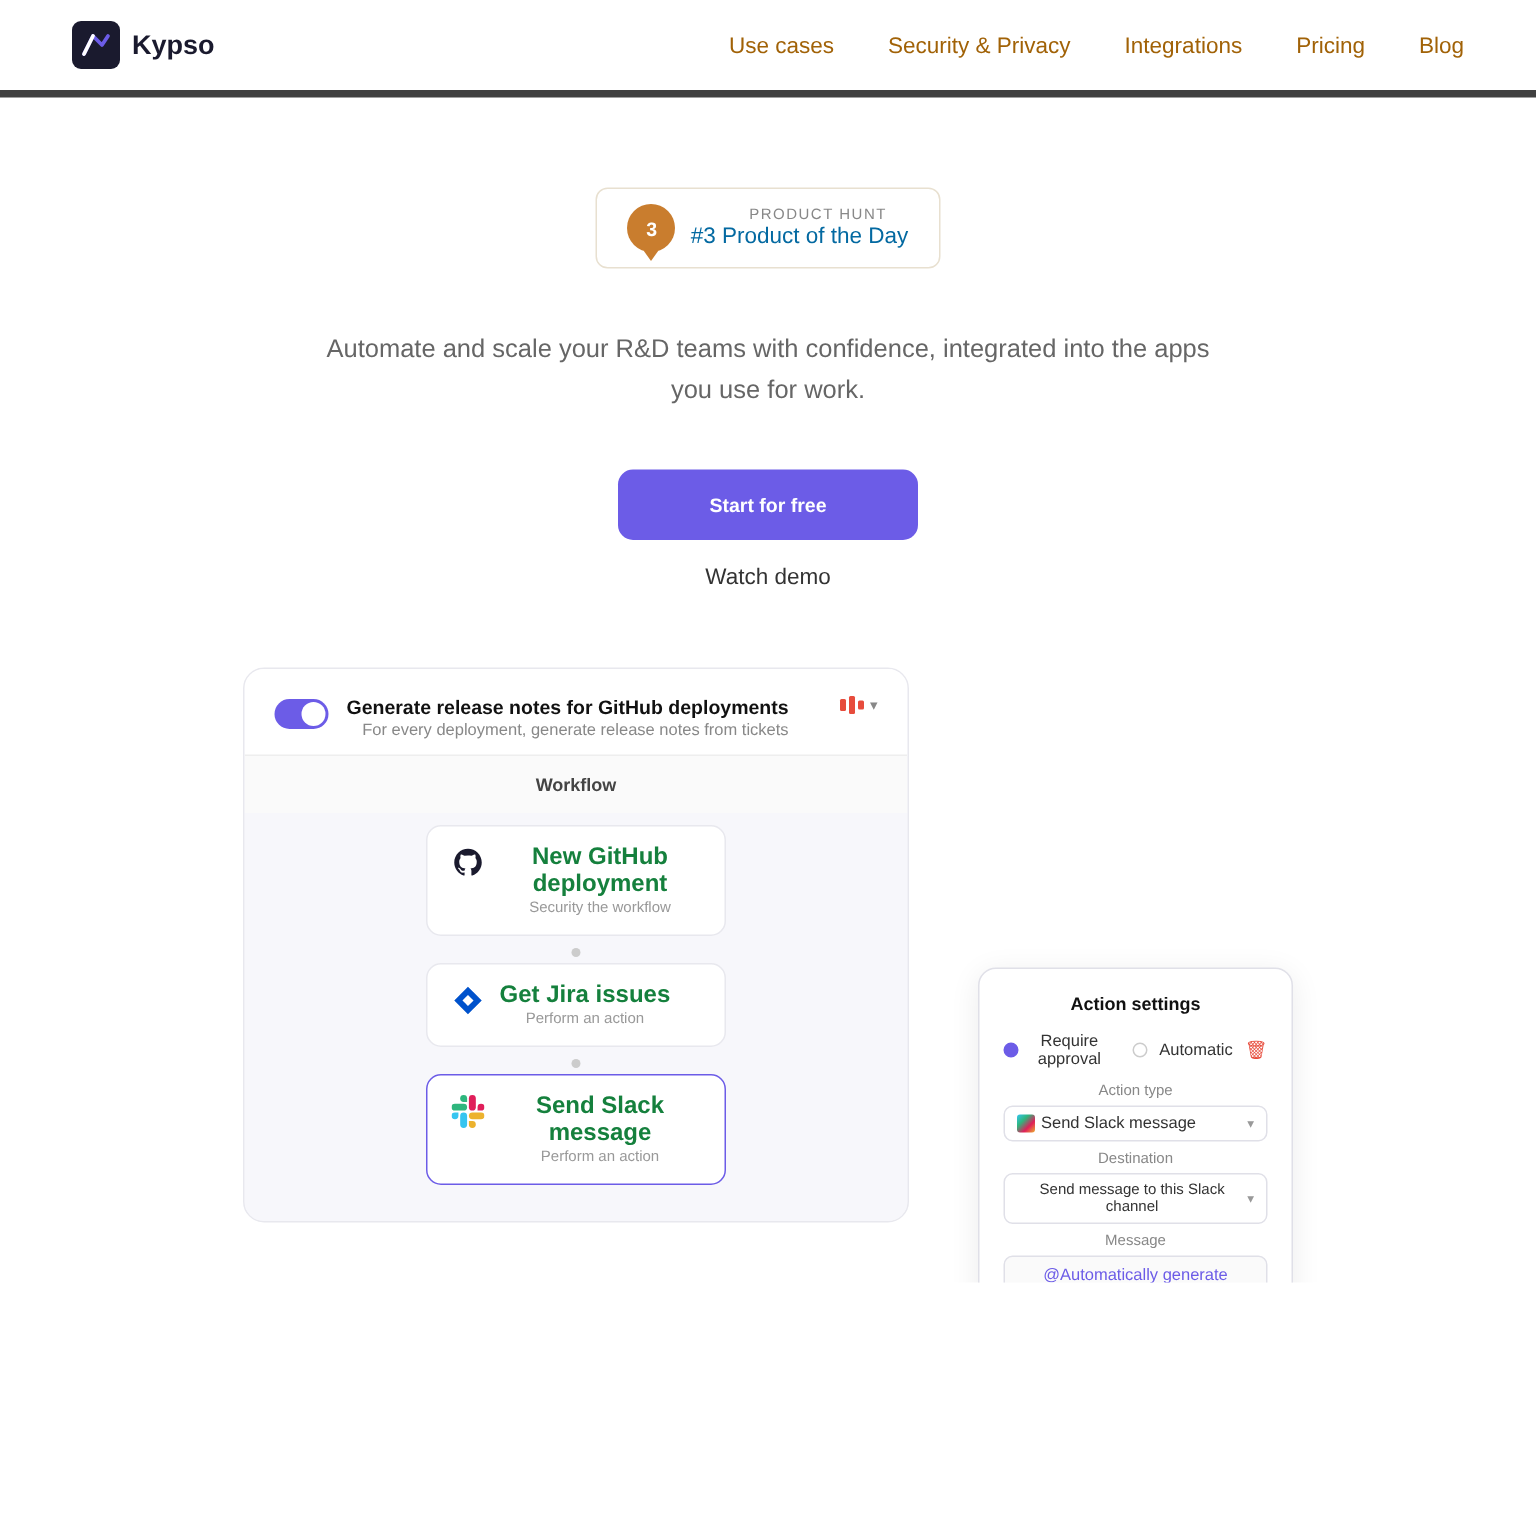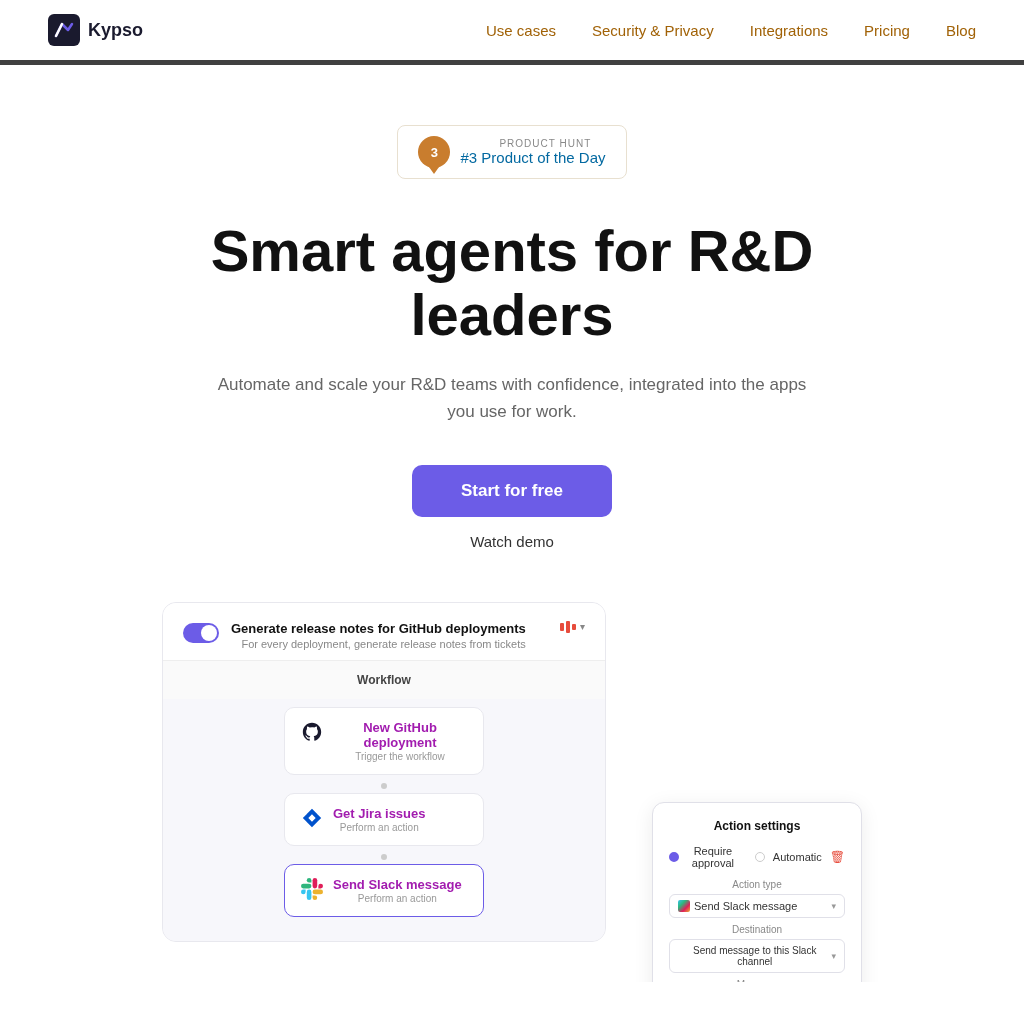--- a/index.html
+++ b/index.html
@@ -41,21 +41,21 @@
     .ph-title { font-size: 15px; font-weight: 400; color: #0369a1; }
 
     
     .hero-title { font-size: 58px; font-weight: 800; line-height: 1.1; color: #111; max-width: 700px; margin-bottom: 24px; }
     .hero-subtitle { font-size: 17px; color: #666; max-width: 620px; margin-bottom: 40px; line-height: 1.6; }
 
     
     .cta-group { display: flex; flex-direction: column; align-items: center; gap: 16px; margin-bottom: 52px; }
     .btn-primary {
       background: #6c5ce7; color: #fff; border: none; border-radius: 10px;
-      padding: 16px 48px; font-size: 17px; font-weight: 600; cursor: pointer;
+      padding: 16px 48px; font-size: 13px; font-weight: 600; cursor: pointer;
       min-width: 200px;
     }
     .btn-demo { font-size: 15px; color: #333; cursor: pointer; background: none; border: none; }
 
     
     .demo-container { position: relative; width: 700px; max-width: 100%; }
     .demo-card {
       background: #f7f7fb; border: 1px solid #e8e8ee; border-radius: 14px;
       padding: 0; overflow: hidden; width: 444px;
     }
@@ -81,21 +81,21 @@
     .workflow-label { padding: 12px 20px; font-size: 12px; font-weight: 600; color: #444; background: #fafafa; }
 
     .workflow-body { padding: 8px 20px 20px; background: #f7f7fb; display: flex; flex-direction: column; align-items: center; gap: 0; }
 
     .workflow-node {
       background: #fff; border: 1px solid #e8e8ee; border-radius: 10px;
       padding: 12px 16px; width: 200px; margin-bottom: 4px;
       display: flex; align-items: flex-start; gap: 10px;
     }
     .node-icon { width: 22px; height: 22px; flex-shrink: 0; margin-top: 1px; }
-    .node-title { font-size: 13px; font-weight: 600; color: #a21caf; }
+    .node-title { font-size: 16px; font-weight: 600; color: #15803d; }
     .node-sub { font-size: 10px; color: #999; margin-top: 1px; }
 
     .connector-dot { width: 6px; height: 6px; background: #ccc; border-radius: 50%; margin: 4px 0; }
 
     
     .workflow-node.active { border: 1.5px solid #6c5ce7; }
 
     
     .action-panel {
       position: absolute; right: 0; top: 200px;
@@ -159,21 +159,20 @@
   <div class="ph-badge">
     <div class="ph-medal">
       <span>3</span>
     </div>
     <div class="ph-text">
       <span class="ph-label">PRODUCT HUNT</span>
       <span class="ph-title">#3 Product of the Day</span>
     </div>
   </div>
 
-  <h1 class="hero-title">Smart agents for R&amp;D leaders</h1>
   <p class="hero-subtitle">Automate and scale your R&amp;D teams with confidence, integrated into the apps you use for work.</p>
 
   <div class="cta-group">
     <button class="btn-primary">Start for free</button>
     <button class="btn-demo">Watch demo</button>
   </div>
 
   <div class="demo-container">
 
     <div class="demo-card">
@@ -199,21 +198,21 @@
       <div class="workflow-label">Workflow</div>
 
       <div class="workflow-body">
 
         <div class="workflow-node">
           <svg class="node-icon" viewBox="0 0 24 24">
             <path class="gh-icon" d="M12 2C6.477 2 2 6.477 2 12c0 4.418 2.865 8.166 6.839 9.489.5.092.682-.217.682-.482 0-.237-.008-.866-.013-1.7-2.782.604-3.369-1.341-3.369-1.341-.454-1.154-1.11-1.462-1.11-1.462-.908-.62.069-.608.069-.608 1.003.07 1.531 1.03 1.531 1.03.892 1.529 2.341 1.087 2.91.832.092-.647.35-1.088.636-1.338-2.22-.253-4.555-1.11-4.555-4.943 0-1.091.39-1.984 1.029-2.683-.103-.253-.446-1.27.098-2.647 0 0 .84-.269 2.75 1.025A9.578 9.578 0 0112 6.836c.85.004 1.705.115 2.504.337 1.909-1.294 2.747-1.025 2.747-1.025.546 1.377.203 2.394.1 2.647.64.699 1.028 1.592 1.028 2.683 0 3.842-2.339 4.687-4.566 4.935.359.309.678.919.678 1.852 0 1.336-.012 2.415-.012 2.743 0 .267.18.578.688.48C19.138 20.163 22 16.418 22 12c0-5.523-4.477-10-10-10z"></path>
           </svg>
           <div>
             <div class="node-title">New GitHub deployment</div>
-            <div class="node-sub">Trigger the workflow</div>
+            <div class="node-sub">Security the workflow</div>
           </div>
         </div>
 
         <div class="connector-dot"></div>
 
         <div class="workflow-node">
           <svg class="node-icon" viewBox="0 0 24 24">
             <path class="jira-color" d="M11.975 2.006L6.005 7.976l2.974 2.974 3-2.998 3 2.998 2.998-2.974-6-5.97zM2.006 11.975l5.97 5.97 2.998-2.998-3-3 3-3-2.974-2.998-5.994 6.026zM21.994 11.975L16.024 6.007l-2.998 2.998 3 3-3 3 2.974 2.998 5.994-6.028zM11.975 21.994l5.97-5.97-2.974-2.998-3 2.998-3-2.998-2.998 2.974 6.002 5.994z"></path>
           </svg>
           <div>

